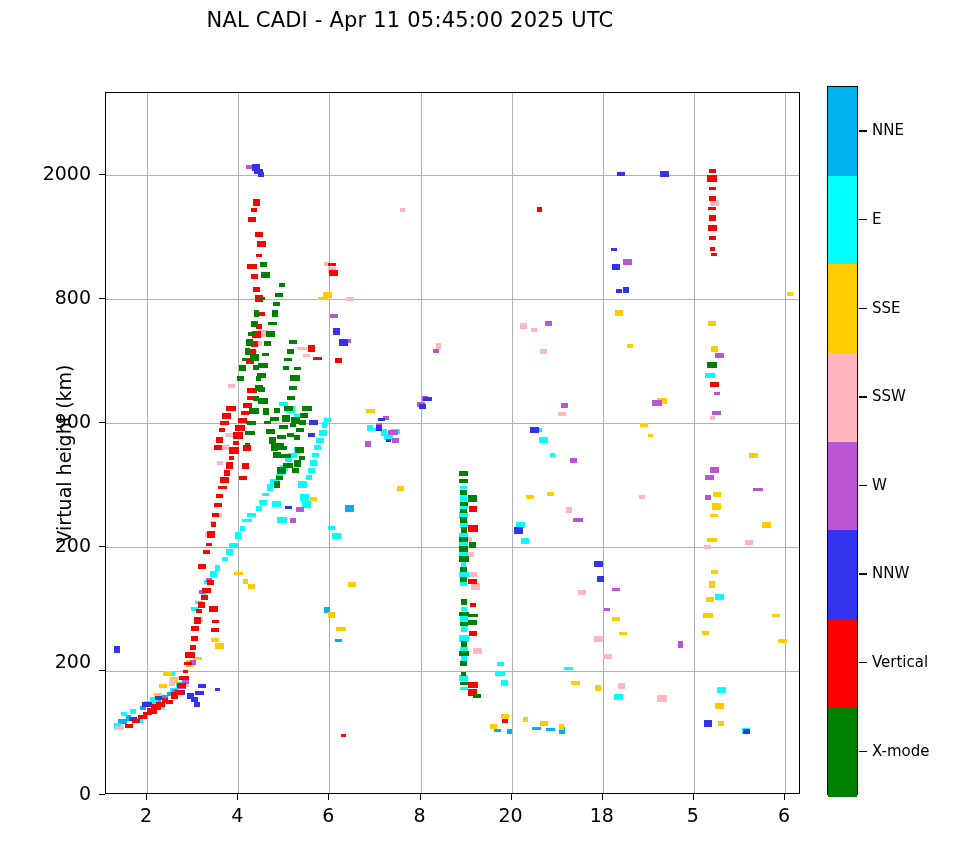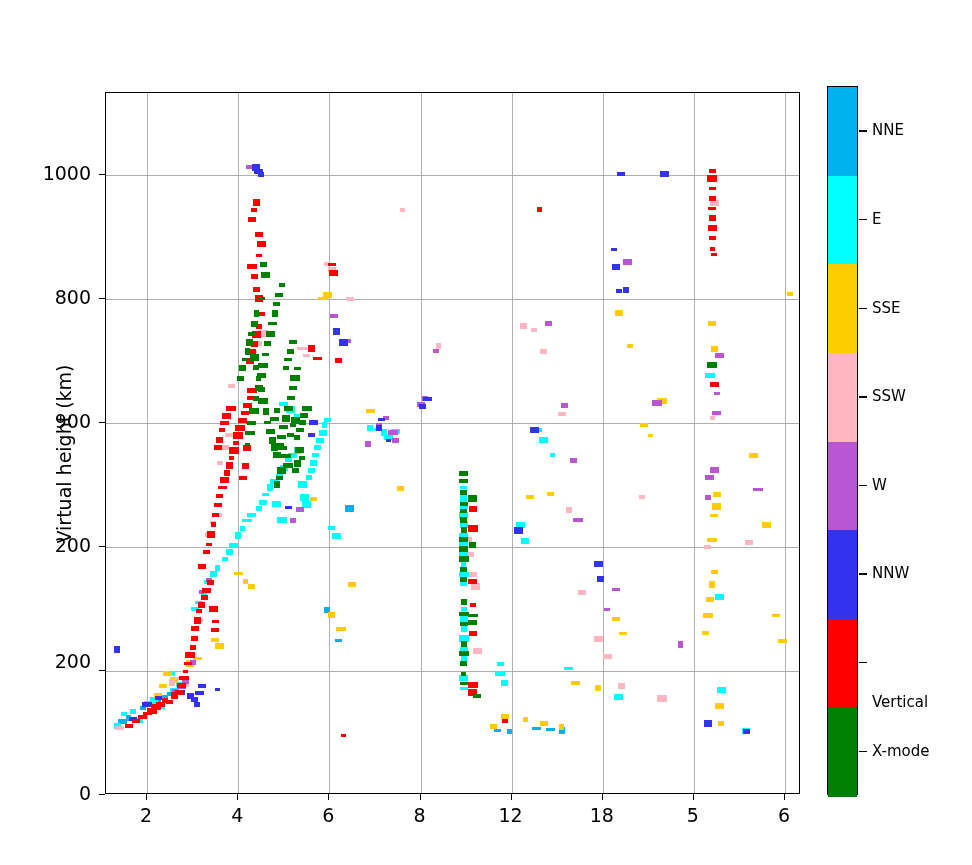--- a/index.html
+++ b/index.html
@@ -40,20 +40,21 @@
   #cbar .seg{position:absolute;left:0;right:0;}
   .cbtick{position:absolute;left:859px;width:8px;height:1.4px;background:#000;}
   .cblab{position:absolute;left:872px;font-size:15px;white-space:nowrap;
          transform:translateY(-50%);}
 </style>
 </head>
 <body>
 
 <div id="fig">
 
+  <div id="title">NAL CADI - Apr 11 05:45:00 2025 UTC</div>
 
   <div id="plot">
     <div id="clip">
         <div class="gl v" style="left: 41px;"></div>
         <div class="gl v" style="left: 132.2px;"></div>
         <div class="gl v" style="left: 223.3px;"></div>
         <div class="gl v" style="left: 314.5px;"></div>
         <div class="gl v" style="left: 405.6px;"></div>
         <div class="gl v" style="left: 496.8px;"></div>
         <div class="gl v" style="left: 587.9px;"></div>
@@ -553,48 +554,48 @@
 
 <div class="tickx" style="left: 146px; top: 794px;"></div>
     <div class="xlab" style="left: 116px; top: 804px;">2</div>
     <div class="tickx" style="left: 237.2px; top: 794px;"></div>
     <div class="xlab" style="left: 207.2px; top: 804px;">4</div>
     <div class="tickx" style="left: 328.3px; top: 794px;"></div>
     <div class="xlab" style="left: 298.3px; top: 804px;">6</div>
     <div class="tickx" style="left: 419.5px; top: 794px;"></div>
     <div class="xlab" style="left: 389.5px; top: 804px;">8</div>
     <div class="tickx" style="left: 510.6px; top: 794px;"></div>
-    <div class="xlab" style="left: 480.6px; top: 804px;">12</div>
+    <div class="xlab" style="left: 480.6px; top: 804px;">20</div>
     <div class="tickx" style="left: 601.8px; top: 794px;"></div>
     <div class="xlab" style="left: 571.8px; top: 804px;">18</div>
     <div class="tickx" style="left: 692.9px; top: 794px;"></div>
     <div class="xlab" style="left: 662.9px; top: 804px;">5</div>
     <div class="tickx" style="left: 784px; top: 794px;"></div>
     <div class="xlab" style="left: 754px; top: 804px;">6</div>
     <div class="ticky" style="left: 99px; top: 794px;"></div>
     <div class="ylab" style="left: 21px; top: 782px;">0</div>
     <div class="ticky" style="left: 99px; top: 670px;"></div>
     <div class="ylab" style="left: 21px; top: 650px;">200</div>
     <div class="ticky" style="left: 99px; top: 545.9px;"></div>
     <div class="ylab" style="left: 21px; top: 533.9px;">200</div>
     <div class="ticky" style="left: 99px; top: 421.9px;"></div>
     <div class="ylab" style="left: 21px; top: 409.9px;">900</div>
     <div class="ticky" style="left: 99px; top: 297.9px;"></div>
     <div class="ylab" style="left: 21px; top: 285.9px;">800</div>
     <div class="ticky" style="left: 99px; top: 173.9px;"></div>
-    <div class="ylab" style="left: 21px; top: 161.9px;">1000</div>
+    <div class="ylab" style="left: 21px; top: 161.9px;">2000</div>
     <div class="cbtick" style="top: 130.3px;"></div>
     <div class="cblab" style="top: 130.3px;">NNE</div>
     <div class="cbtick" style="top: 218.9px;"></div>
     <div class="cblab" style="top: 218.9px;">E</div>
     <div class="cbtick" style="top: 307.6px;"></div>
     <div class="cblab" style="top: 307.6px;">SSE</div>
     <div class="cbtick" style="top: 396.2px;"></div>
     <div class="cblab" style="top: 396.2px;">SSW</div>
     <div class="cbtick" style="top: 484.8px;"></div>
     <div class="cblab" style="top: 484.8px;">W</div>
     <div class="cbtick" style="top: 573.4px;"></div>
     <div class="cblab" style="top: 573.4px;">NNW</div>
     <div class="cbtick" style="top: 662.1px;"></div>
-    <div class="cblab" style="top: 662.1px; margin-top: 40px;">Vertical</div>
+    <div class="cblab" style="top: 662.1px;">Vertical</div>
     <div class="cbtick" style="top: 750.7px;"></div>
     <div class="cblab" style="top: 750.7px;">X-mode</div>
   </div>
 
 </body></html>

